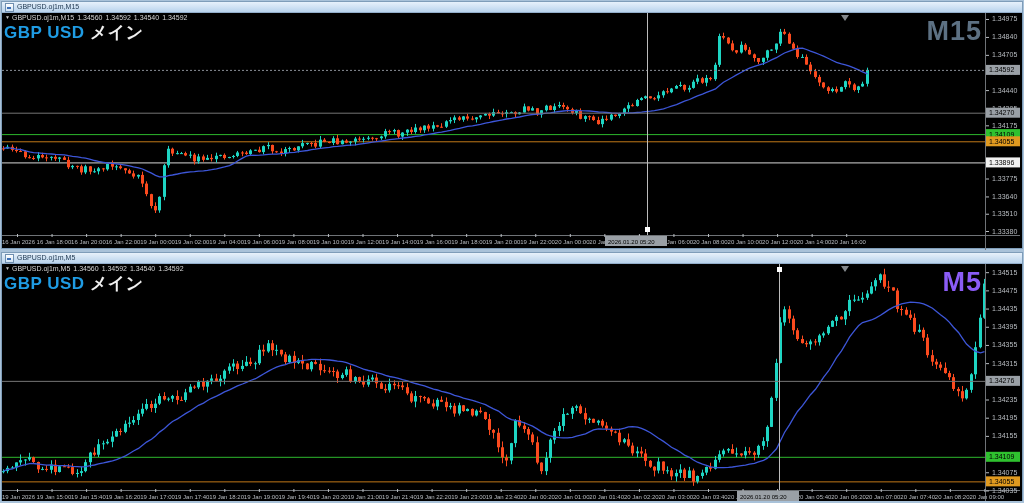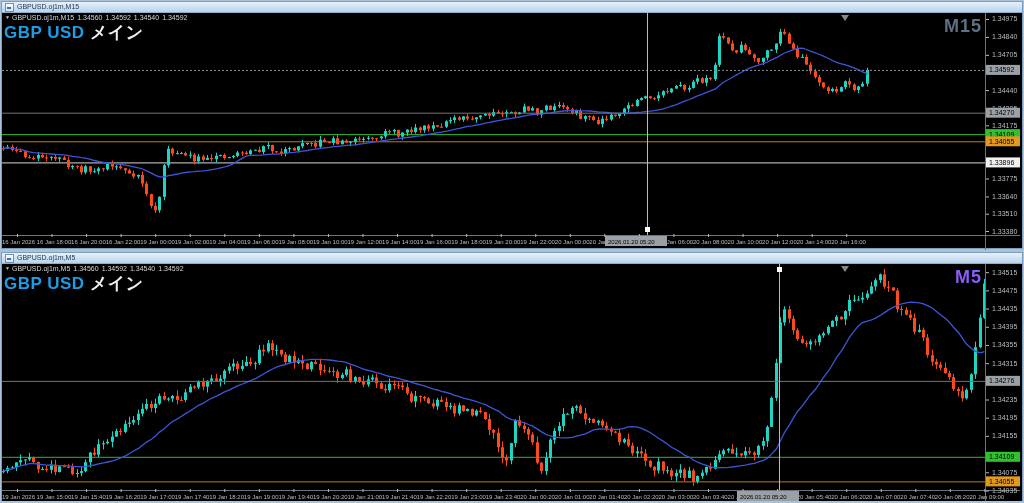--- a/index.html
+++ b/index.html
@@ -13,21 +13,21 @@
          display:inline-block;margin-right:3px;position:relative;}
   .wicon::after{content:"";position:absolute;left:1px;top:3px;width:4px;height:2px;background:#3d71b8;}
   .client{position:relative;background:#000;}
   svg{display:block;}
   .info{position:absolute;top:1px;left:3px;font-size:7px;color:#d6d6d6;white-space:nowrap;}
   .info .dd{font-size:5px;color:#c2c2c2;margin-right:2px;vertical-align:1px;}
   .info span{margin-right:3px;}
   .biglabel{position:absolute;top:8px;left:2px;font-size:17px;font-weight:bold;letter-spacing:.5px;white-space:nowrap;}
   .biglabel .sym{color:#1f9ce4;}
   .biglabel .suf{color:#f0f0f0;}
-  .wm{position:absolute;top:3px;right:40px;font-size:18px;font-weight:bold;letter-spacing:1px;}
+  .wm{position:absolute;top:3px;right:40px;font-size:27px;font-weight:bold;letter-spacing:1px;}
   #bottomstrip{position:absolute;left:0;top:501px;width:1024px;height:2px;background:#a9c2d9;}
 </style>
 </head>
 <body>
 
 <div class="win" style="top:1px;height:246px;">
   <div class="tbar">
     <span class="wicon"></span>
     <span>GBPUSD.oj1m,M15</span>
   </div>

